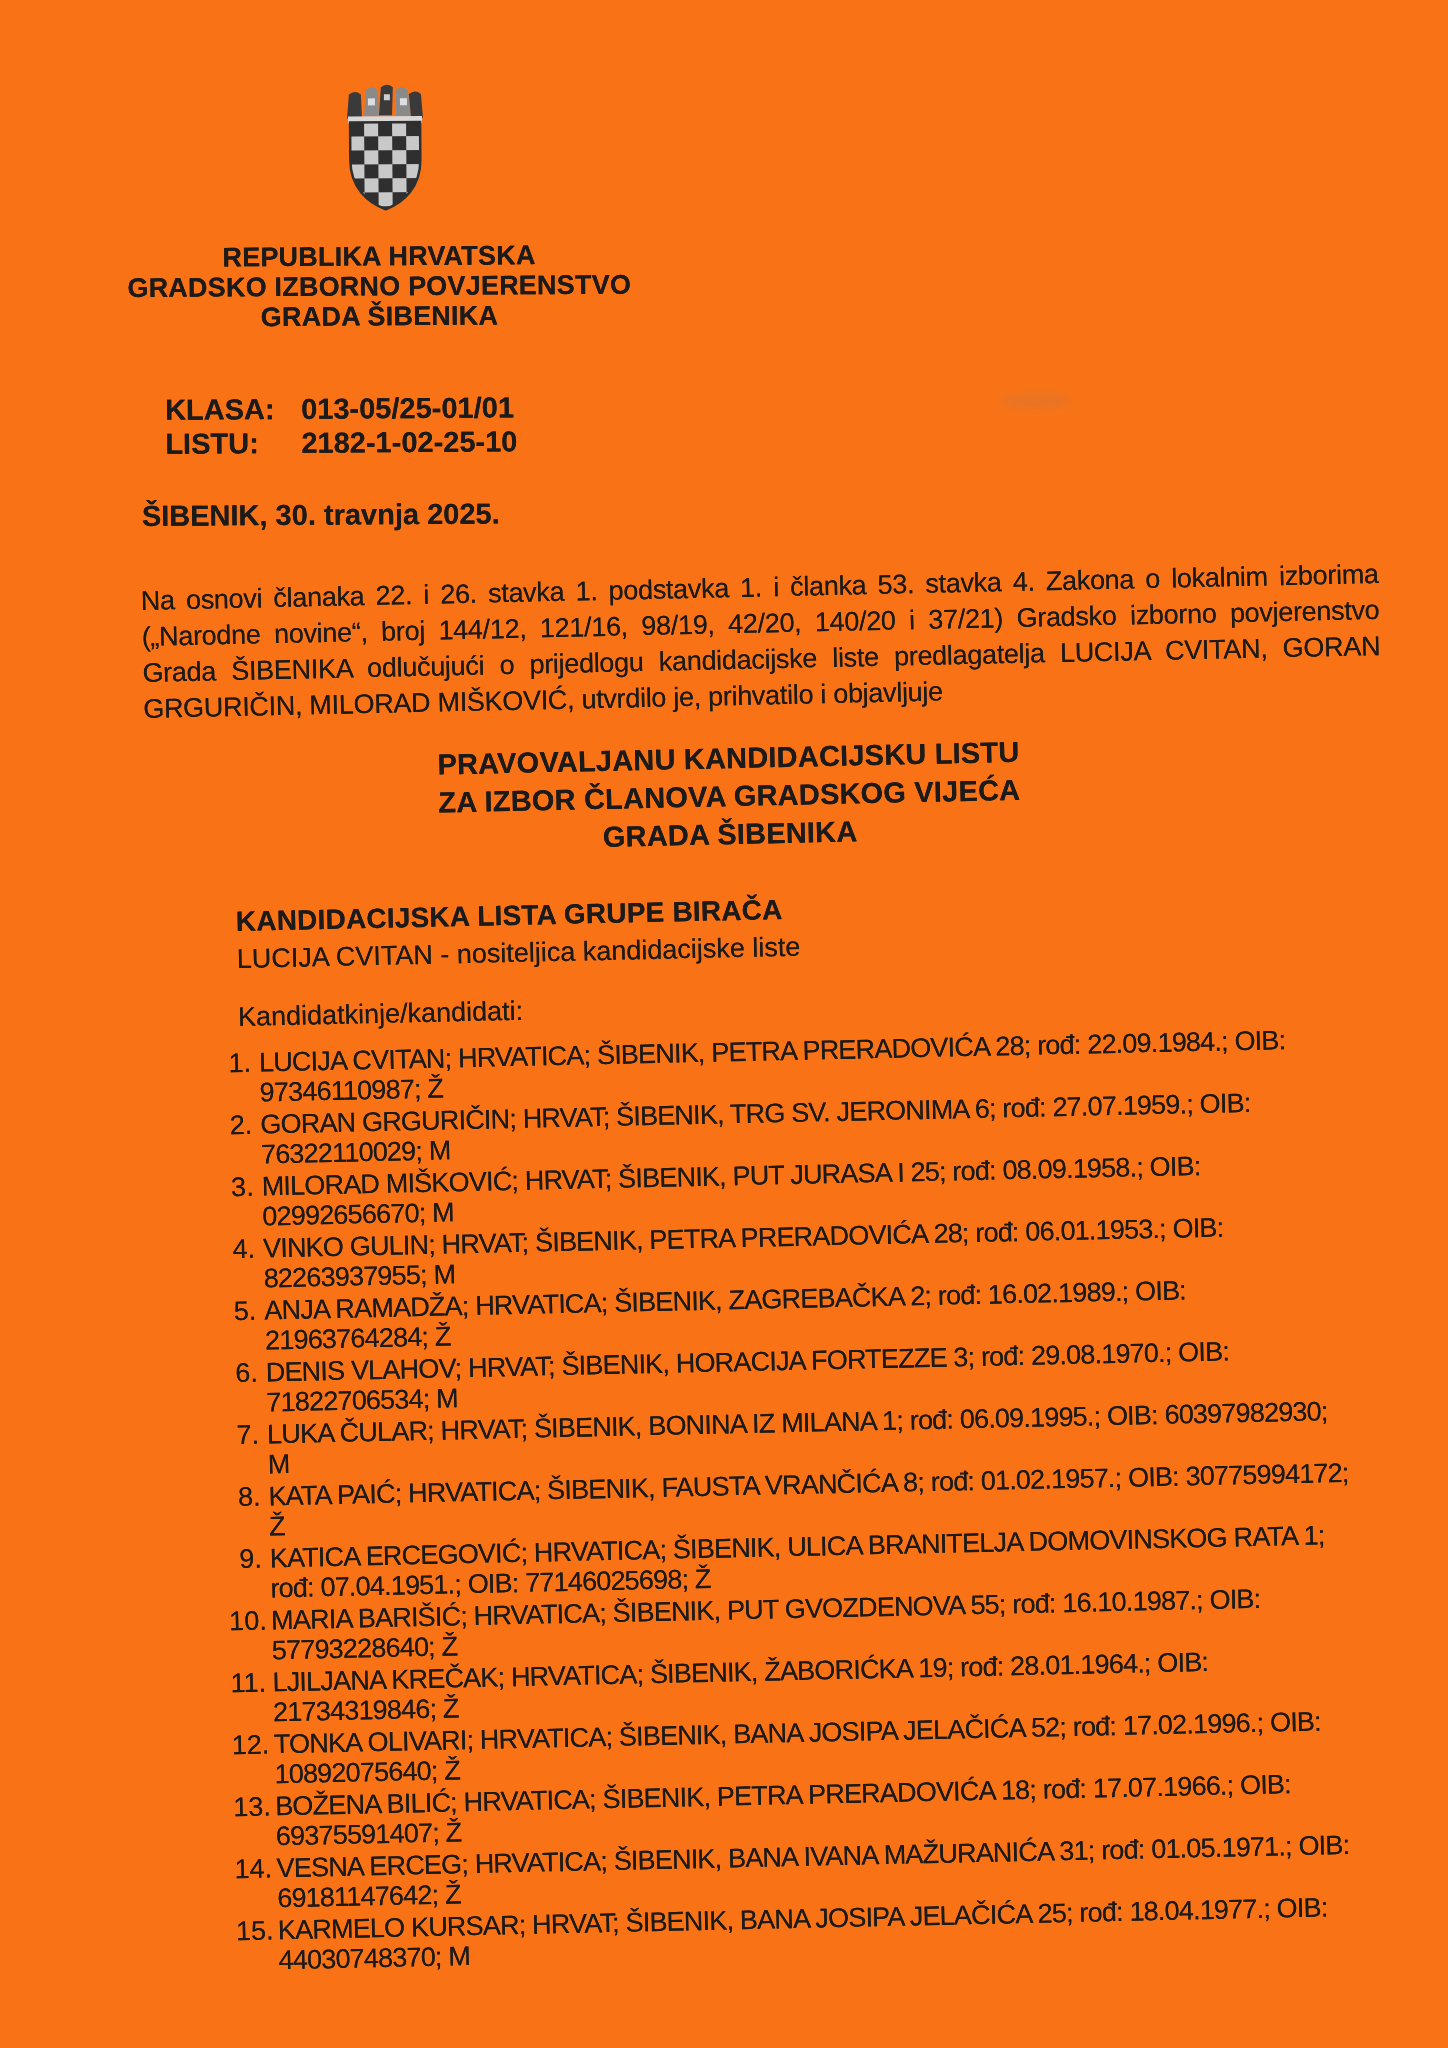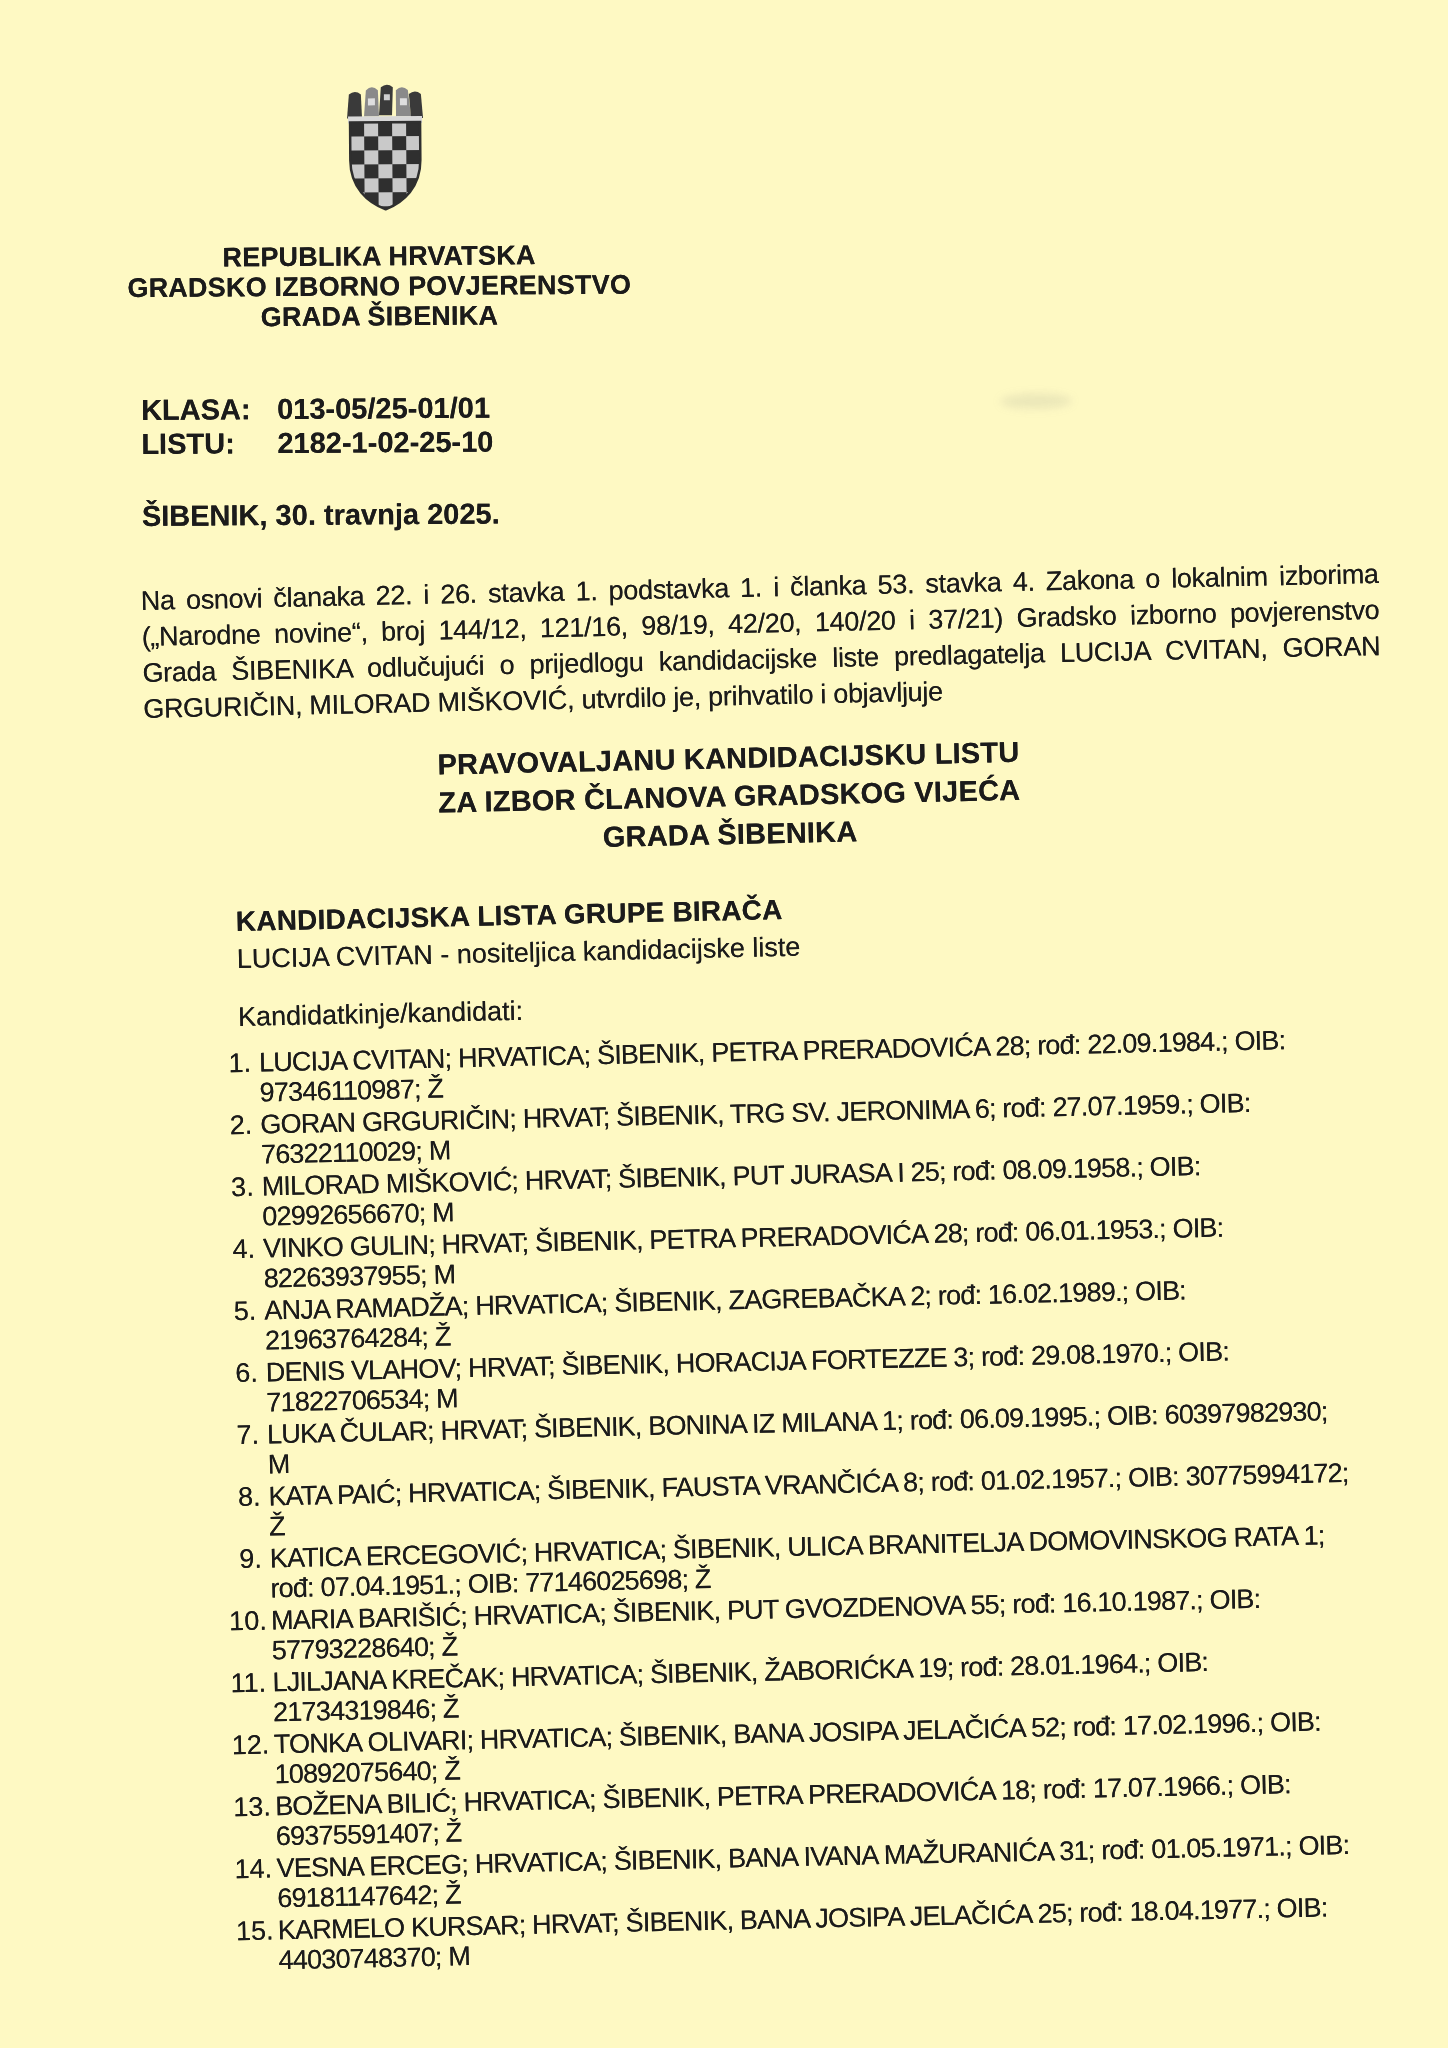--- a/index.html
+++ b/index.html
@@ -1,40 +1,40 @@
 <!DOCTYPE html>
 <html lang="hr"><head>
 <meta charset="utf-8">
 <style>
   html,body{margin:0;padding:0;background:#e8e8e8;}
   .page{
     position:relative;
     width:1448px;height:2048px;
-    background:#fef9c3;
+    background:#f97316;
     overflow:hidden;
     font-family:"Liberation Sans","DejaVu Sans",sans-serif;
     color:#1b1b1b;
   }
   .layer{position:absolute;inset:0;}
   .top-section{transform:rotate(-0.4deg);transform-origin:140px 400px;}
   .body-section{transform:rotate(-1.25deg);transform-origin:140px 560px;}
 
   .ink{text-shadow:0 0 .55px rgba(10,10,10,.85);}
 
   .coa{position:absolute;left:345px;top:84px;width:84px;height:132px;}
 
   .hdr{
     position:absolute;left:80px;top:243px;width:600px;
     text-align:center;font-weight:700;font-size:27px;line-height:30px;
     letter-spacing:.2px;
   }
   .hdr div{white-space:nowrap;}
 
   .ref{position:absolute;left:141px;font-weight:700;font-size:29px;line-height:29px;white-space:nowrap;}
-  .ref .lbl{display:inline-block;min-width:128px;}
+  .ref .lbl{display:inline-block;min-width:128px;margin-left:24px;}
   .klasa{top:396px;}
   .urbroj{top:430px;}
   .pdate{position:absolute;left:141px;top:500px;font-weight:700;font-size:29px;white-space:nowrap;}
 
   .smudge{position:absolute;left:1000px;top:400px;width:72px;height:15px;
     background:rgba(120,120,120,.14);border-radius:50%;filter:blur(4px);}
 
   .intro{
     position:absolute;left:140px;top:556px;width:1238px;
     font-size:27px;line-height:36px;text-align:justify;

